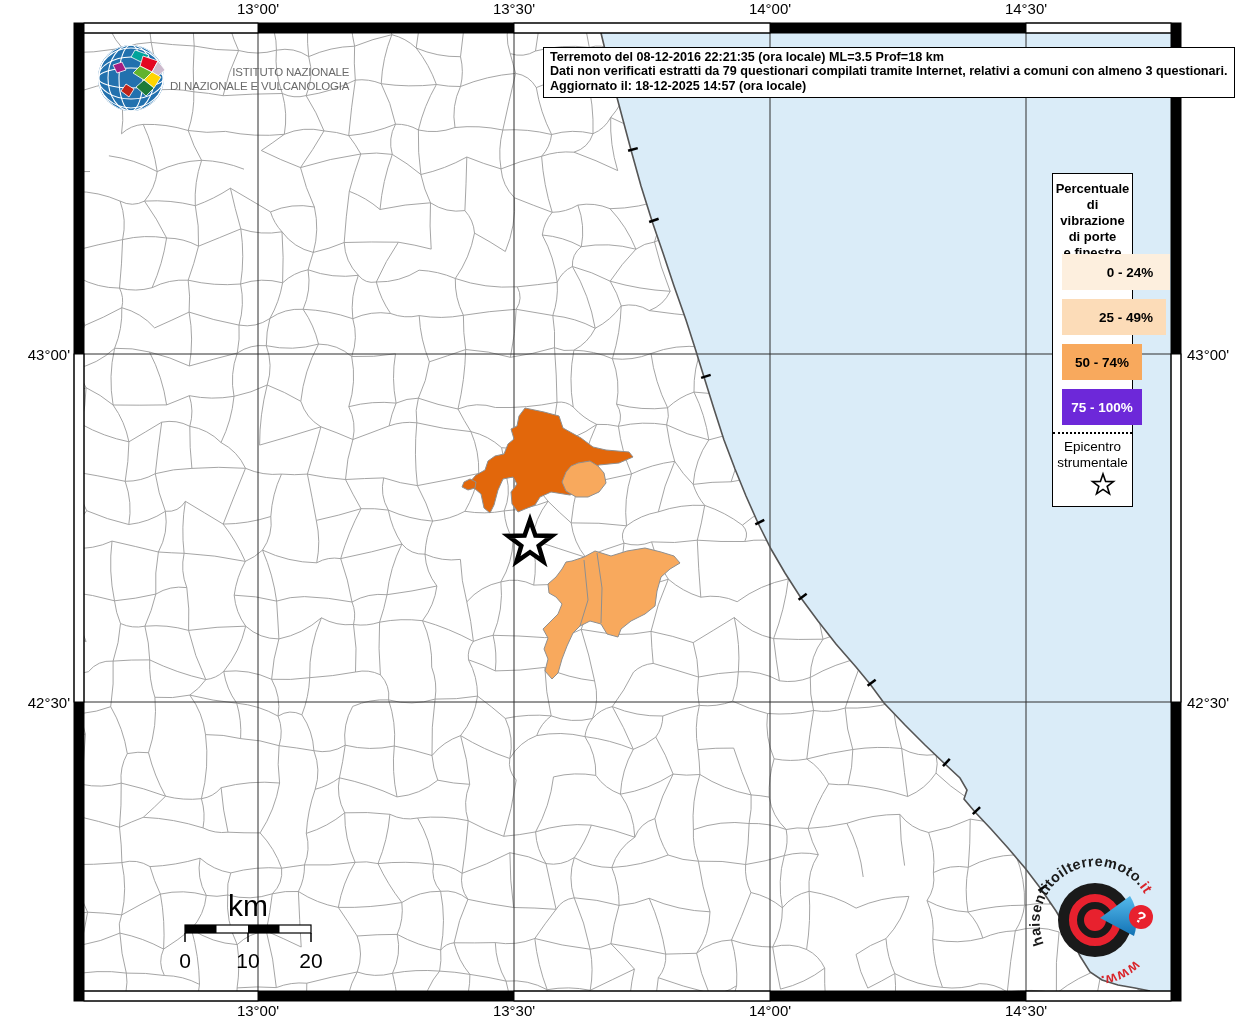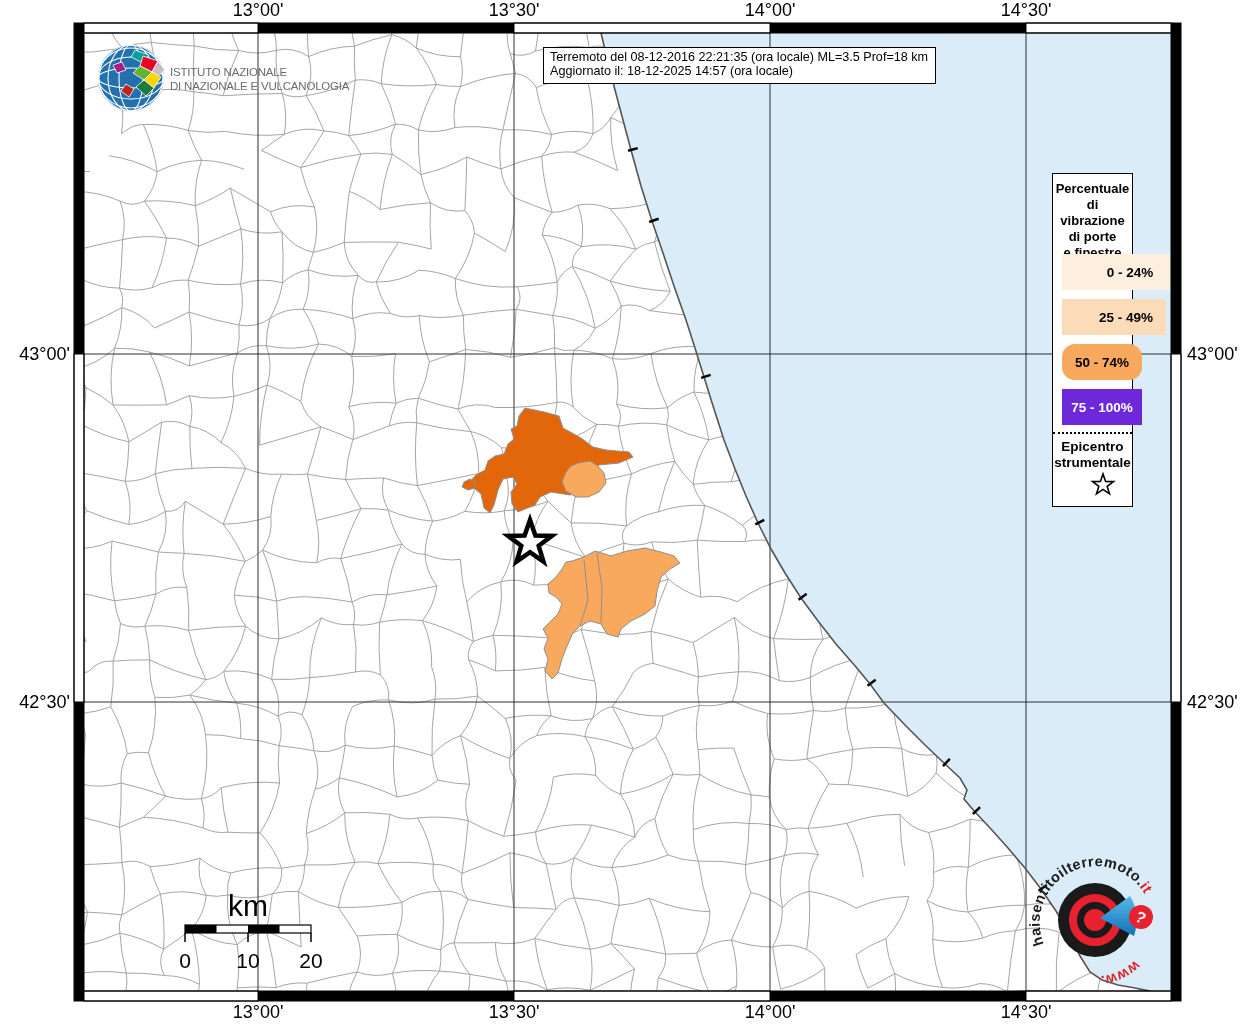--- a/index.html
+++ b/index.html
@@ -1,33 +1,33 @@
 <!DOCTYPE html>
 <html><head>
 <meta charset="utf-8">
 <style>
   html,body{margin:0;padding:0;background:#fff;}
   #page{position:relative;width:1255px;height:1024px;background:#fff;overflow:hidden;
         font-family:"Liberation Sans",sans-serif;color:#000;}
   #map-svg{position:absolute;left:0;top:0;}
-  .axis-label{position:absolute;font-size:18px;white-space:nowrap;transform:translate(-50%,0);}
+  .axis-label{position:absolute;font-size:15px;white-space:nowrap;transform:translate(-50%,0);}
   .axis-label.side-left{transform:translate(-100%,-50%);}
   .axis-label.side-right{transform:translate(0,-50%);}
   .infobox{position:absolute;left:543px;top:47px;background:#fff;border:1.6px solid #000;
-           padding:2px 7px 4px 6px;font-size:12.6px;line-height:14.4px;white-space:nowrap;}
+           padding:2px 7px 4px 6px;font-size:12.6px;line-height:14.4px;white-space:nowrap;font-weight:bold;}
   .ingv-text{position:absolute;left:170px;top:66px;color:#6b6b6b;font-size:11.5px;
-             line-height:13.5px;letter-spacing:-0.2px;white-space:nowrap;}
+             line-height:13.5px;letter-spacing:-0.2px;white-space:nowrap;text-align:right;}
   .legend{position:absolute;left:1052px;top:173px;width:81px;height:334px;background:#fff;
           border:1.5px solid #000;box-sizing:border-box;}
   .leg-title{position:absolute;top:7px;left:0;width:100%;text-align:center;font-weight:bold;
              font-size:13px;line-height:16px;white-space:pre-line;}
   .swatch{position:absolute;left:9px;width:80px;height:36px;display:flex;align-items:center;
           justify-content:center;font-weight:bold;font-size:13.5px;}
   .leg-divider{position:absolute;left:0;width:100%;top:258px;border-top:2px dotted #000;}
-  .leg-epi{position:absolute;top:265px;left:0;width:100%;text-align:center;font-weight:bold;
+  .leg-epi{position:absolute;top:265px;left:0;width:100%;text-align:center;font-weight:normal;
            font-size:13.5px;line-height:16px;white-space:pre-line;}
   .leg-star{position:absolute;left:37px;top:297px;}
   .ring-text{font-weight:bold;font-size:14.5px;letter-spacing:0.5px;}
 </style>
 </head>
 <body>
 
 <div id="page">
 
   <svg id="map-svg" width="1255" height="1024" xmlns="http://www.w3.org/2000/svg">
@@ -1621,37 +1621,38 @@
         <textPath href="#arcTop" xlink:href="#arcTop"><tspan>haisentitoilterremoto.</tspan><tspan fill="#D9252B">it</tspan></textPath>
       </text>
       <text class="ring-text" fill="#D9252B">
         <textPath href="#arcBottom" xlink:href="#arcBottom">www.</textPath>
       </text>
     </g>
   </svg>
 
   <div class="infobox">
     <div>Terremoto del 08-12-2016 22:21:35 (ora locale) ML=3.5 Prof=18 km</div>
+    <div>Dati non verificati estratti da 79 questionari compilati tramite Internet, relativi a comuni con almeno 3 questionari.</div>
     <div>Aggiornato il: 18-12-2025 14:57 (ora locale)</div>
   </div>
 
   <div class="ingv-text">
     <div>ISTITUTO NAZIONALE</div>
     <div>DI NAZIONALE E VULCANOLOGIA</div>
   </div>
 
   <div class="legend">
     <div class="leg-title">Percentuale
 di vibrazione
 di porte
 e finestre</div>
     <div id="legend-swatches">
         <div class="swatch" style="top: 80px; background: rgb(253, 239, 222); color: rgb(0, 0, 0); padding-left: 28px;">0 - 24%</div>
         <div class="swatch" style="top: 125px; background: rgb(252, 220, 184); color: rgb(0, 0, 0); padding-left: 24px;">25 - 49%</div>
-        <div class="swatch" style="top: 170px; background: rgb(248, 169, 93); color: rgb(0, 0, 0); border-radius: 13px;">50 - 74%</div>
+        <div class="swatch" style="top: 170px; background: rgb(248, 169, 93); color: rgb(0, 0, 0);">50 - 74%</div>
         <div class="swatch" style="top: 215px; background: #6d28d9; color: rgb(255, 255, 255);">75 - 100%</div>
       </div>
     <div class="leg-divider"></div>
     <div class="leg-epi">Epicentro
 strumentale</div>
     <svg class="leg-star" width="26" height="26">
       <path id="leg-star-path" fill="#ffffff" stroke="#000000" stroke-width="1.6" d="M13.0,3.0 L15.6,10.4 L23.5,10.6 L17.2,15.4 L19.5,22.9 L13.0,18.4 L6.5,22.9 L8.8,15.4 L2.5,10.6 L10.4,10.4 Z"></path>
     </svg>
   </div>
 

